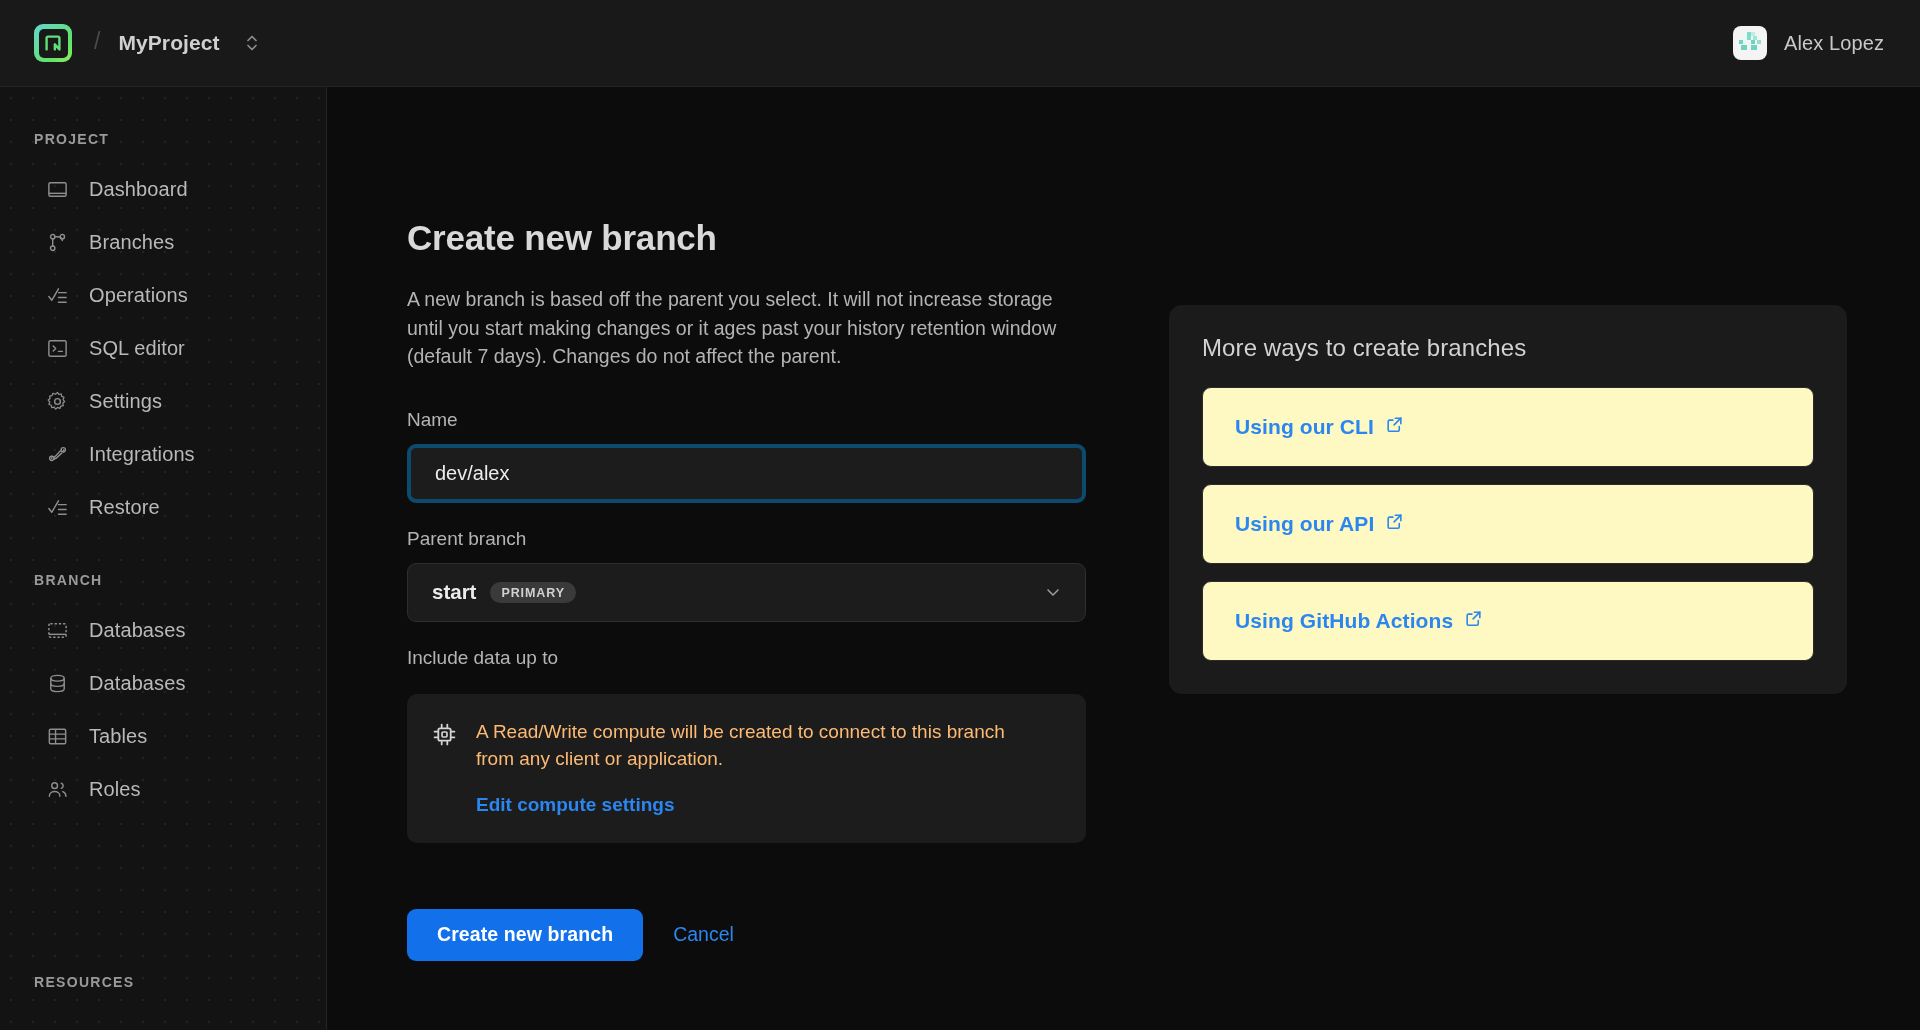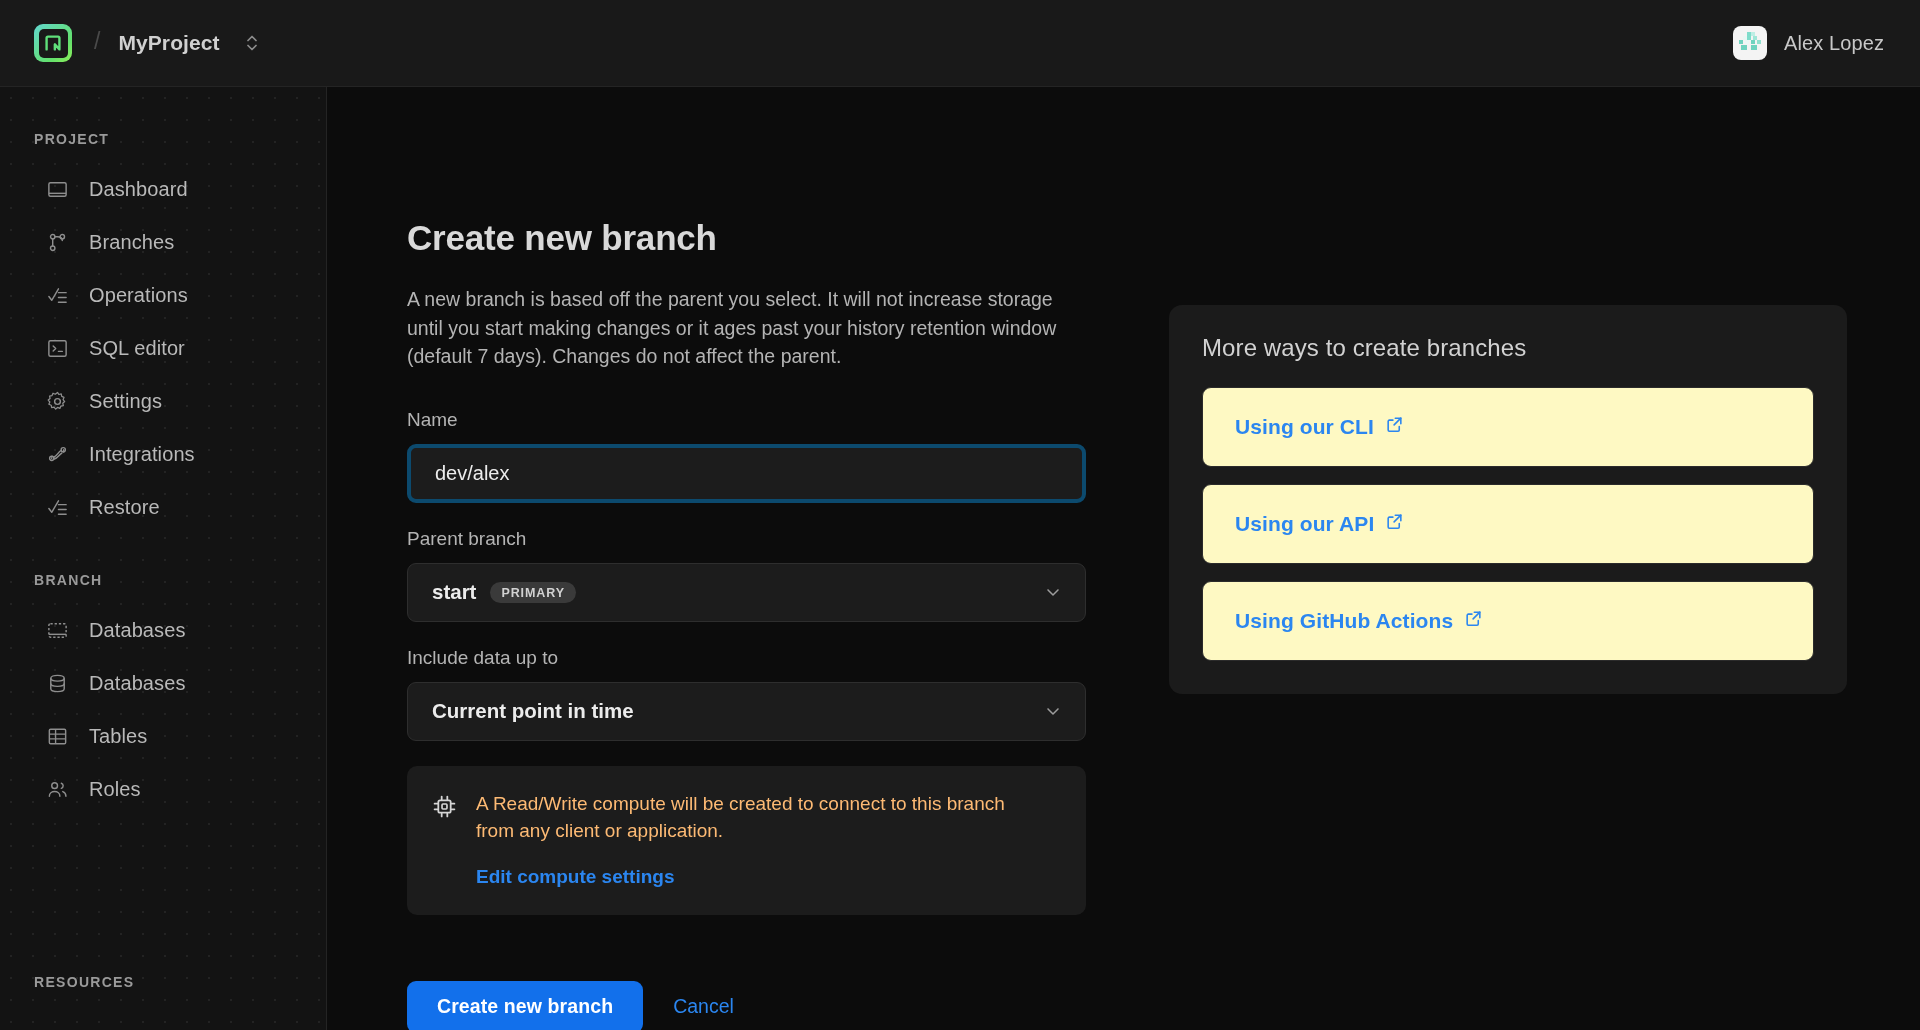--- a/index.html
+++ b/index.html
@@ -552,28 +552,20 @@
             <span class="chev">
               <svg width="20" height="20" viewBox="0 0 24 24" fill="none">
                   <path d="M6 9.5l6 6 6-6" stroke="currentColor" stroke-width="1.8" stroke-linecap="round" stroke-linejoin="round"></path>
                 </svg>
             </span>
           </div>
         </div>
 
         <div class="field-block">
           <div class="field-label">Include data up to</div>
-          <div class="select-box">
-            <span class="select-value">Current point in time</span>
-            <span class="chev">
-              <svg width="20" height="20" viewBox="0 0 24 24" fill="none">
-                  <path d="M6 9.5l6 6 6-6" stroke="currentColor" stroke-width="1.8" stroke-linecap="round" stroke-linejoin="round"></path>
-                </svg>
-            </span>
-          </div>
         </div>
 
         <div class="callout">
           <span class="callout-icon">
             <svg width="27" height="27" viewBox="0 0 24 24" fill="none">
               <rect x="6.5" y="6.5" width="11" height="11" rx="1.6" stroke="currentColor" stroke-width="1.6"></rect>
               <rect x="9.8" y="9.8" width="4.4" height="4.4" rx="0.8" stroke="currentColor" stroke-width="1.5"></rect>
               <path d="M9.5 3.2v2.4M14.5 3.2v2.4M9.5 18.4v2.4M14.5 18.4v2.4M3.2 9.5h2.4M3.2 14.5h2.4M18.4 9.5h2.4M18.4 14.5h2.4" stroke="currentColor" stroke-width="1.6" stroke-linecap="round"></path>
             </svg>
           </span>

